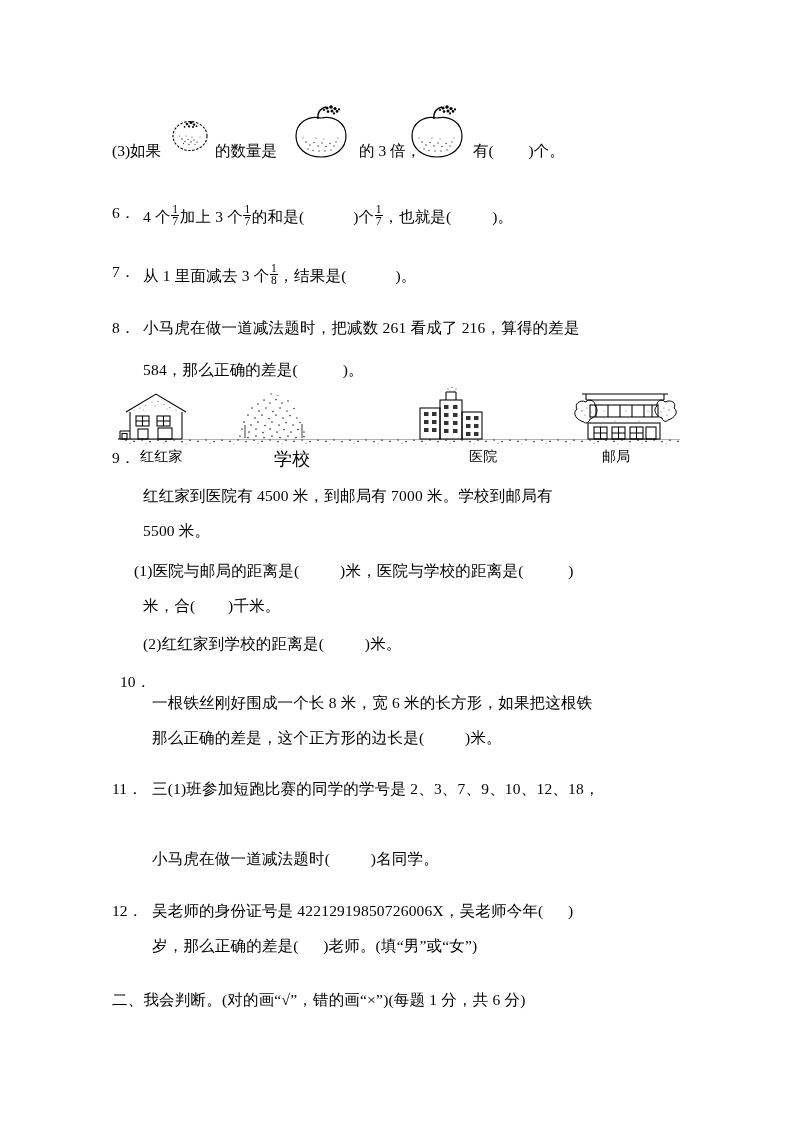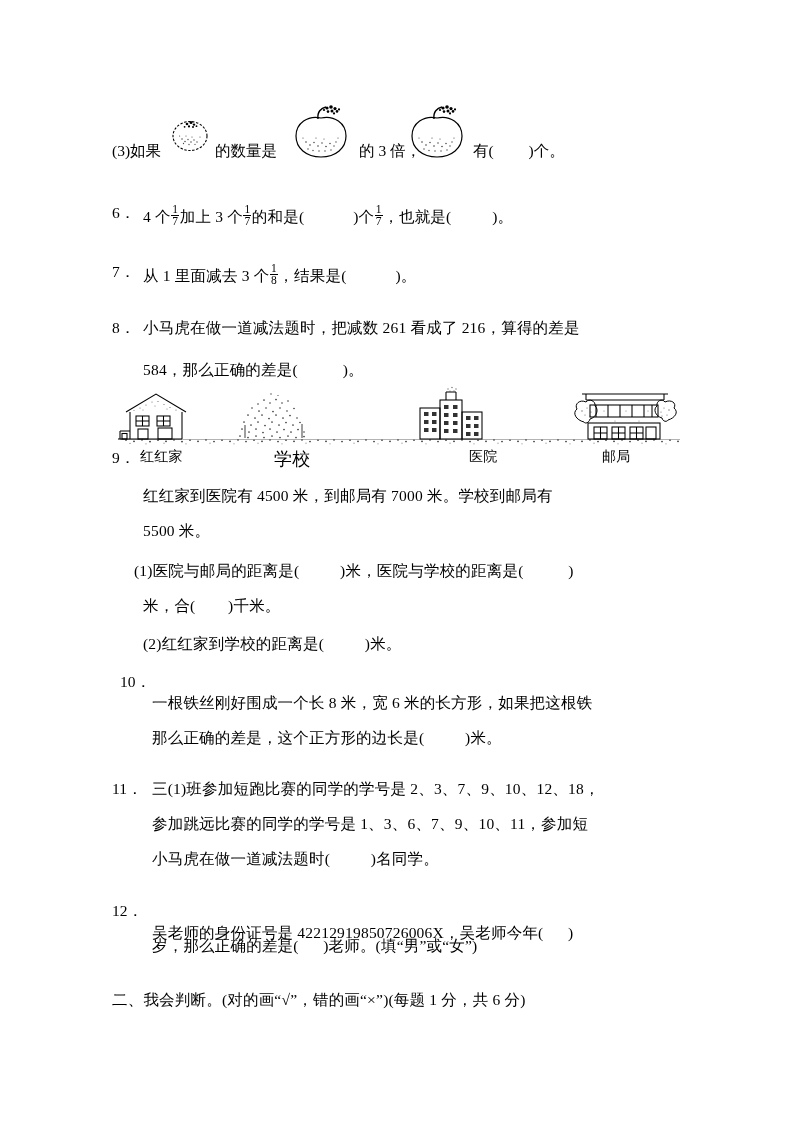--- a/index.html
+++ b/index.html
@@ -494,27 +494,26 @@
   </div>
 
   <div class="num" style="left:112px; top:674px;margin-left:8px;">10．</div>
   <div class="line" style="left:152px; top:695px;">一根铁丝刚好围成一个长 8 米，宽 6 米的长方形，如果把这根铁</div>
   <div class="line" style="left:152px; top:730px;">
     <span>那么正确的差是，这个正方形的边长是(</span><span class="blank">&nbsp;&nbsp;&nbsp;&nbsp;&nbsp;&nbsp;&nbsp;&nbsp;&nbsp;&nbsp;</span><span>)米。</span>
   </div>
 
   <div class="num" style="left:112px; top:781px;">11．</div>
   <div class="line" style="left:152px; top:781px;">三(1)班参加短跑比赛的同学的学号是 2、3、7、9、10、12、18，</div>
-  <div class="line" style="left:152px; top:816px;">参加跳远比赛的同学的学号是 1、3、6、7、9、10、11，参加短</div>
   <div class="line" style="left:152px; top:851px;">
     <span>小马虎在做一道减法题时(</span><span class="blank">&nbsp;&nbsp;&nbsp;&nbsp;&nbsp;&nbsp;&nbsp;&nbsp;&nbsp;&nbsp;</span><span>)名同学。</span>
   </div>
 
   <div class="num" style="left:112px; top:903px;">12．</div>
-  <div class="line" style="left:152px; top:925px;">
+  <div class="line" style="left:152px; top:903px;">
     <span>吴老师的身份证号是 42212919850726006X，吴老师今年(</span><span class="blank">&nbsp;&nbsp;&nbsp;&nbsp;&nbsp;&nbsp;</span><span>)</span>
   </div>
   <div class="line" style="left:152px; top:938px;">
     <span>岁，那么正确的差是(</span><span class="blank">&nbsp;&nbsp;&nbsp;&nbsp;&nbsp;&nbsp;</span><span>)老师。(填“男”或“女”)</span>
   </div>
 
   <div class="line" style="left:112px; top:992px;">二、我会判断。(对的画“√”，错的画“×”)(每题 1 分，共 6 分)</div>
 
 </div>
 

